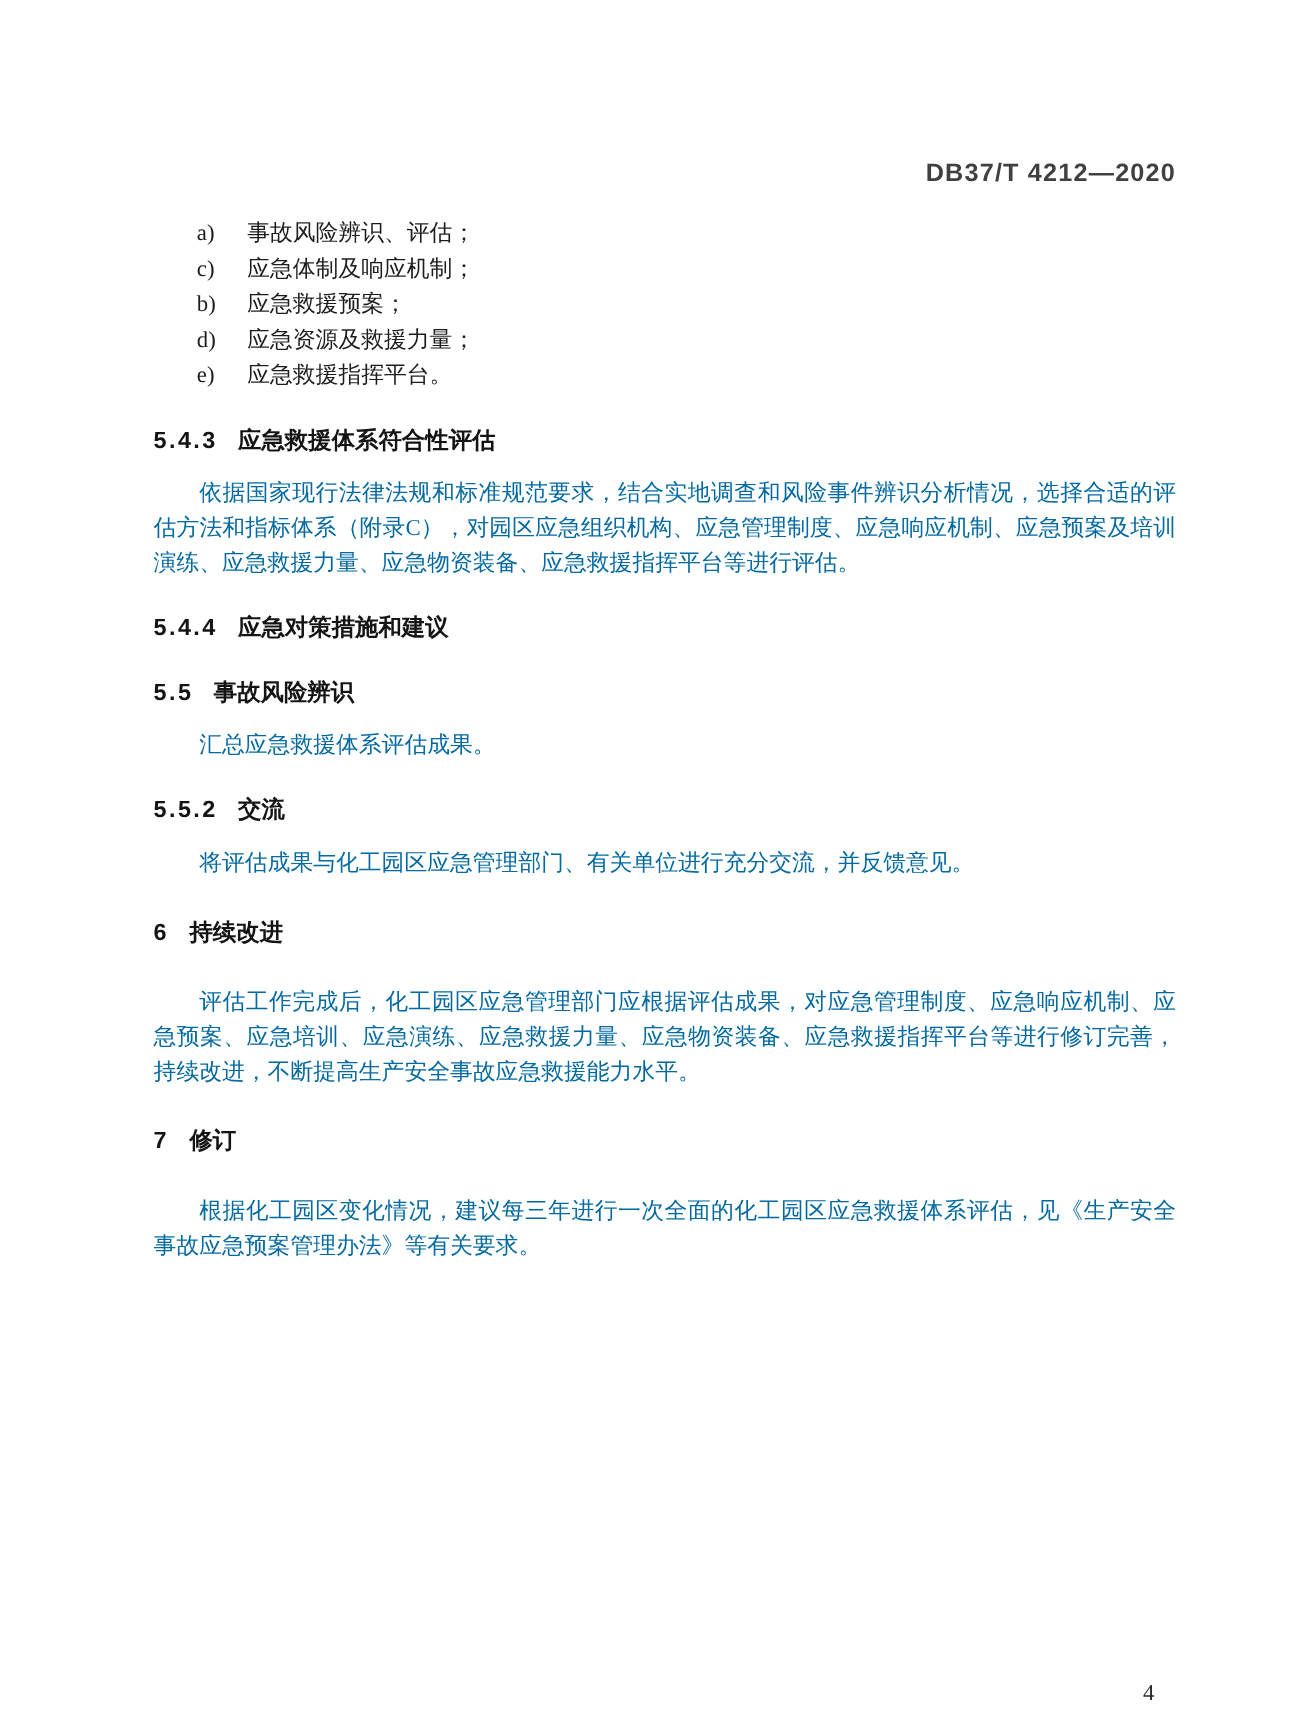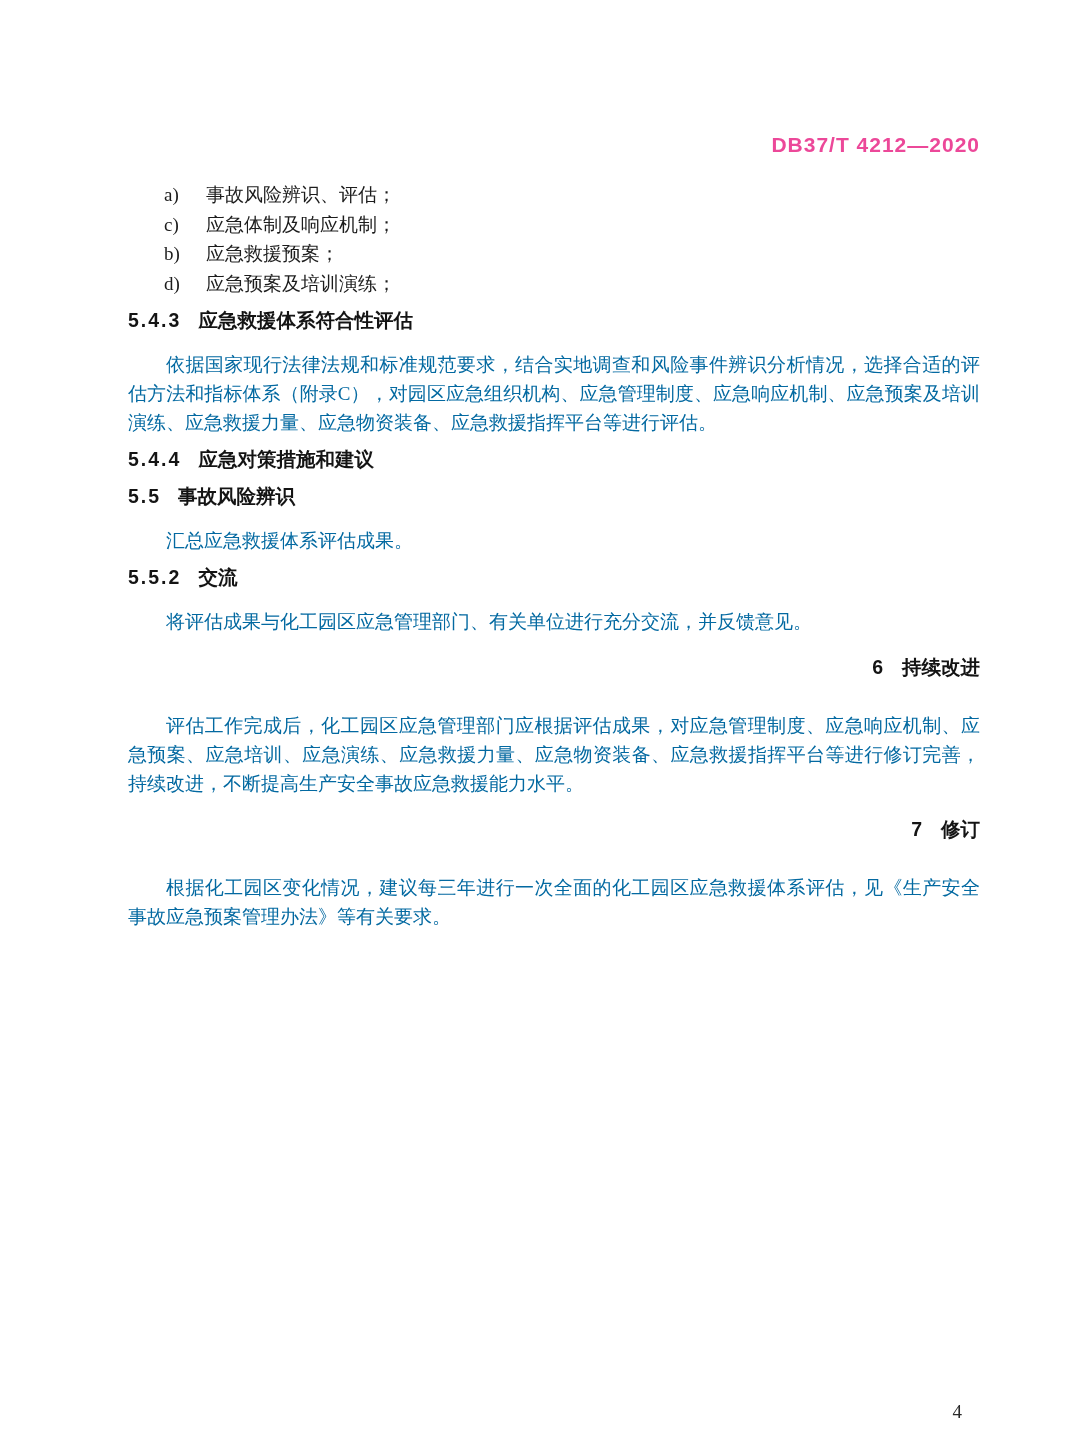--- a/index.html
+++ b/index.html
@@ -18,21 +18,21 @@
   .doc-header {
     position: absolute;
     top: 133px;
     left: 128px;
     right: 100px;
     text-align: right;
     font-family: "Liberation Sans", "DejaVu Sans", sans-serif;
     font-weight: 700;
     font-size: 21px;
     letter-spacing: 1px;
-    color: #ec4899;
+    color: #404040;
   }
   .content {
     position: absolute;
     top: 180px;
     left: 128px;
     width: 852px;
     font-family: "Liberation Serif", "DejaVu Serif", serif;
     font-size: 19px;
     line-height: 29px;
     color: #1c1c1c;
@@ -48,26 +48,25 @@
   }
   .list-marker {
     display: inline-block;
     width: 42px;
   }
   .heading {
     font-family: "Liberation Sans", "DejaVu Sans", sans-serif;
     font-weight: 700;
     font-size: 19.5px;
     line-height: 29px;
-    margin-top: 8px;
+    margin-top: 25px;
     color: #141414;
   }
   .heading.major {
-    margin-top: 17px;
-    text-align: right;
+    margin-top: 29px;
   }
   .heading .sec-num {
     display: inline-block;
     margin-right: 17px;
     letter-spacing: 2px;
   }
   .para {
     margin: 15px 0 0 0;
     text-indent: 2em;
     text-align: justify;
@@ -102,21 +101,24 @@
       <li class="list-item">
         <span class="list-marker">a)</span><span>事故风险辨识、评估；</span>
       </li>
       <li class="list-item">
         <span class="list-marker">c)</span><span>应急体制及响应机制；</span>
       </li>
       <li class="list-item">
         <span class="list-marker">b)</span><span>应急救援预案；</span>
       </li>
       <li class="list-item">
-        <span class="list-marker">d)</span><span>应急预案及培训演练；</span>
+        <span class="list-marker">d)</span><span>应急资源及救援力量；</span>
+      </li>
+      <li class="list-item">
+        <span class="list-marker">e)</span><span>应急救援指挥平台。</span>
       </li>
     </ul>
 
     <div class="heading">
       <span class="sec-num">5.4.3</span><span>应急救援体系符合性评估</span>
     </div>
     <p class="para">依据国家现行法律法规和标准规范要求，结合实地调查和风险事件辨识分析情况，选择合适的评估方法和指标体系（附录C），对园区应急组织机构、应急管理制度、应急响应机制、应急预案及培训演练、应急救援力量、应急物资装备、应急救援指挥平台等进行评估。</p>
 
     <div class="heading">
       <span class="sec-num">5.4.4</span><span>应急对策措施和建议</span>

